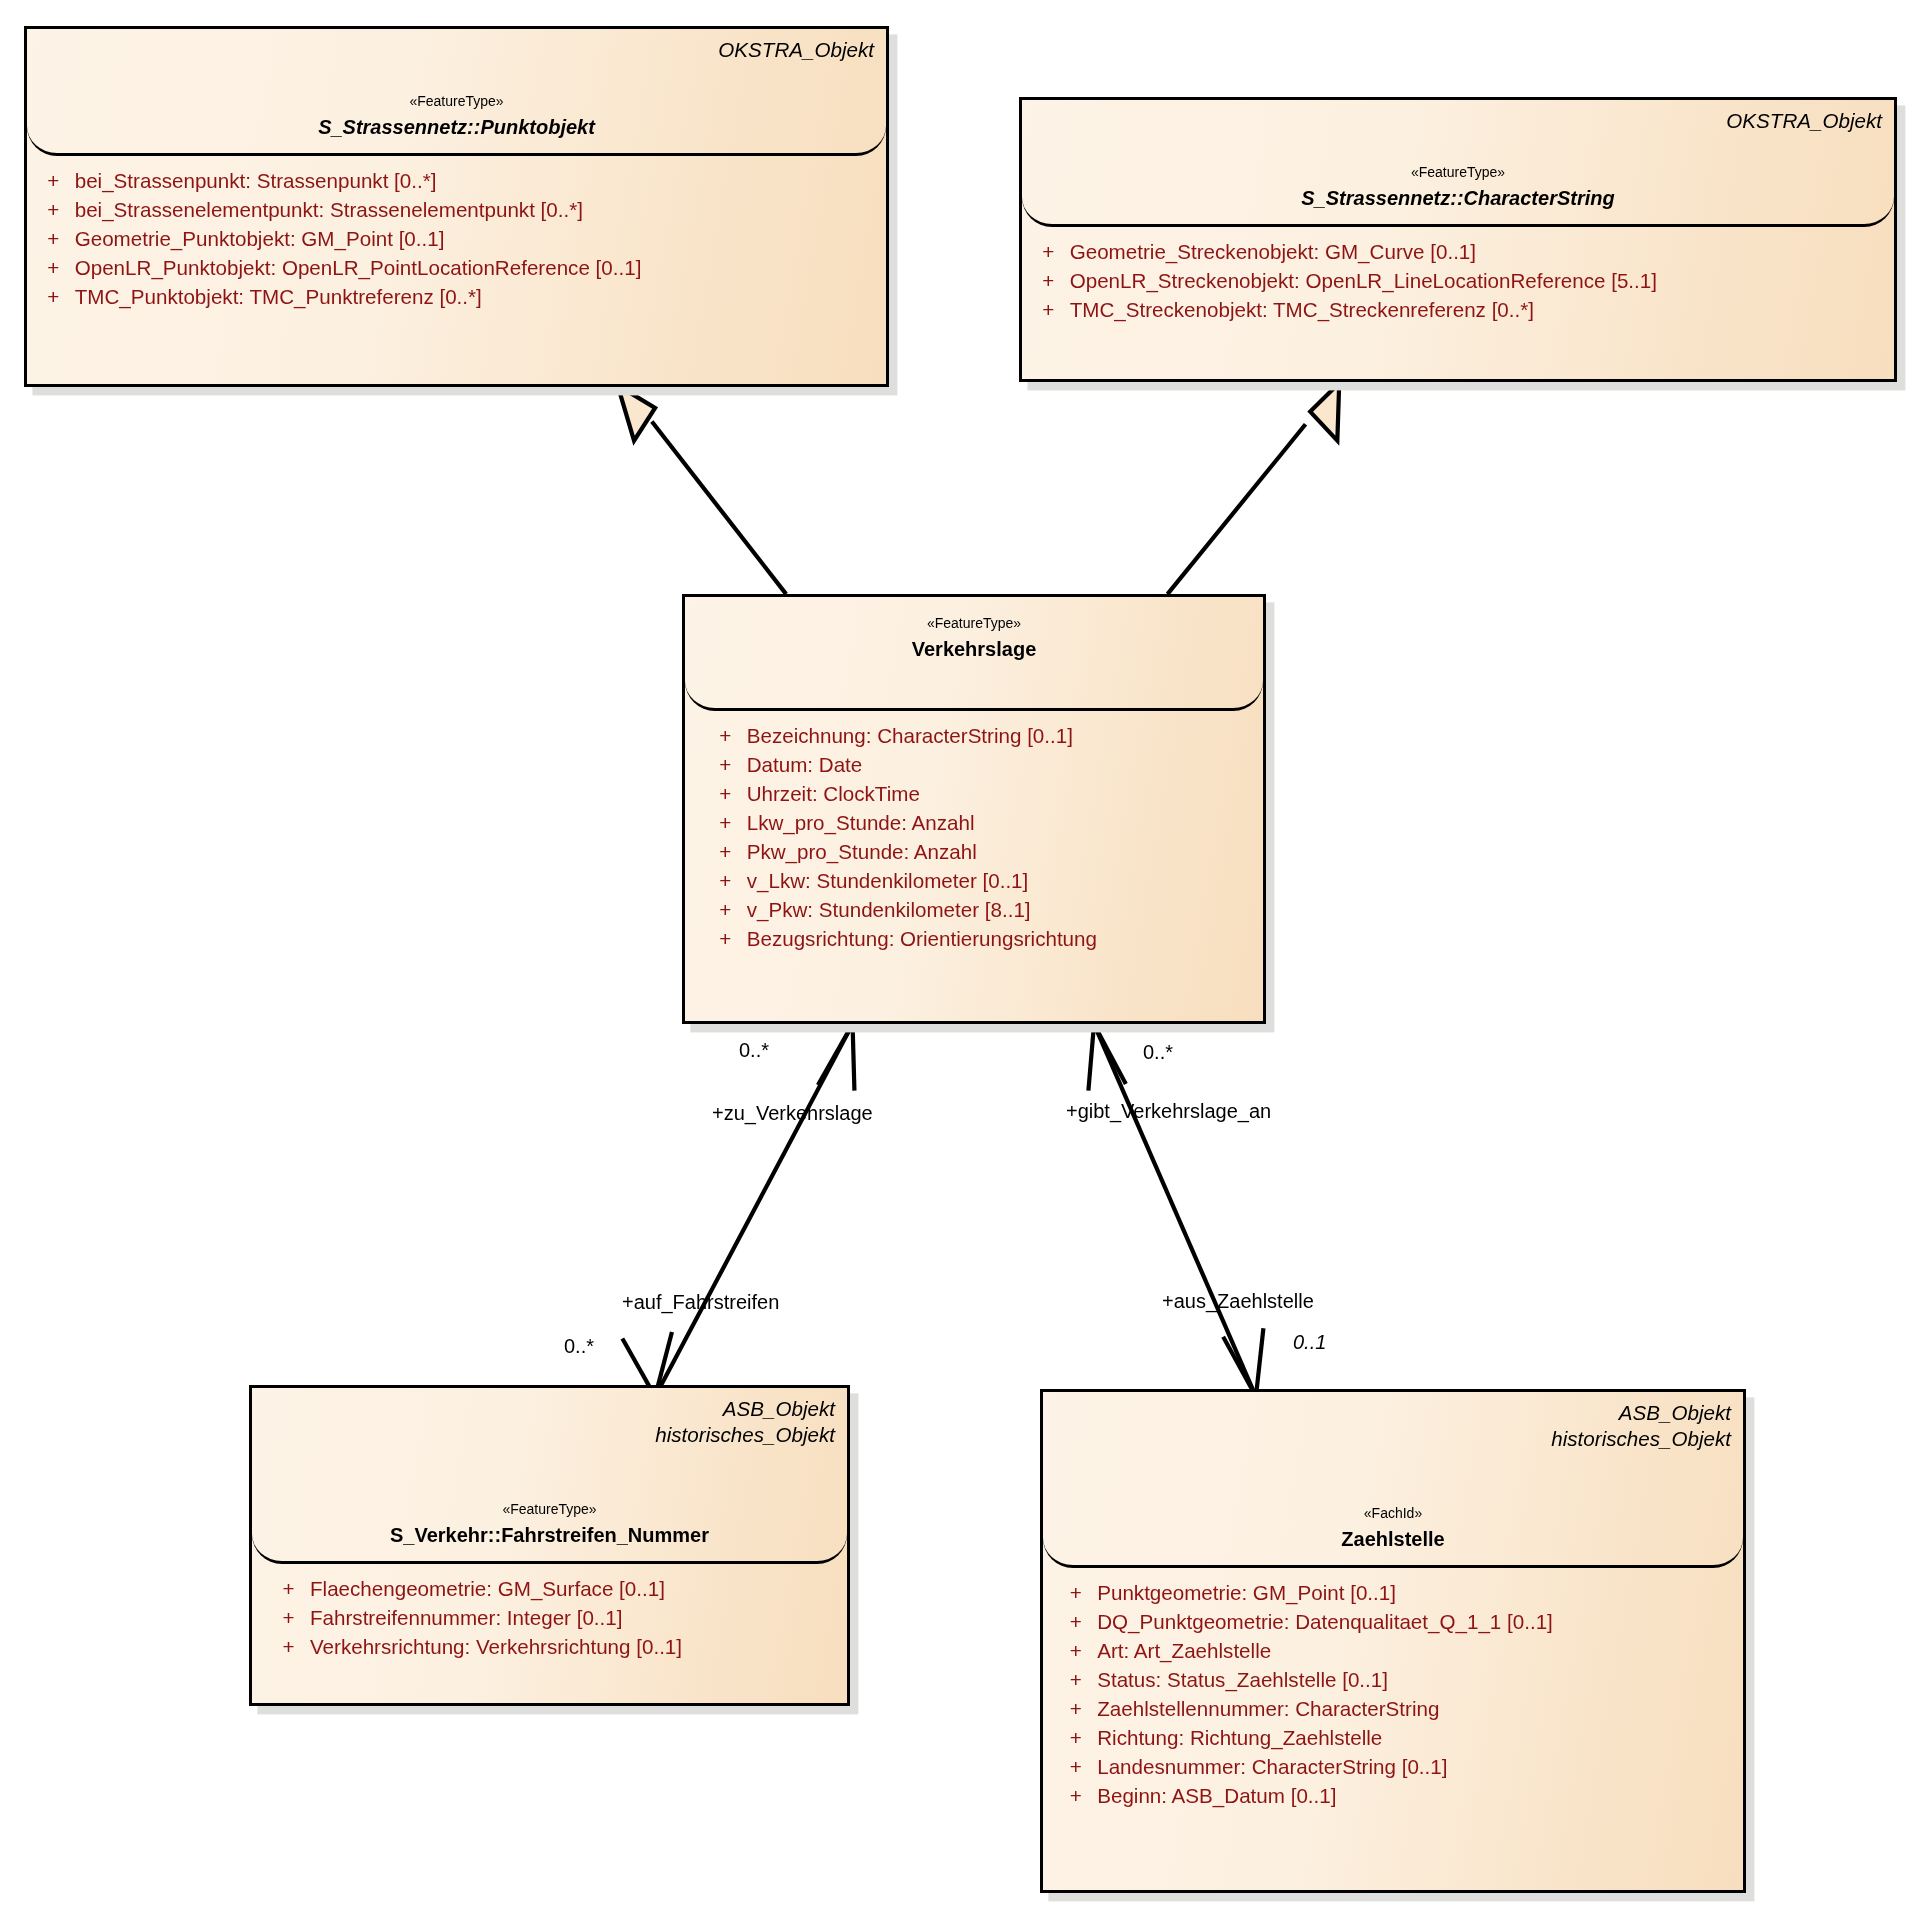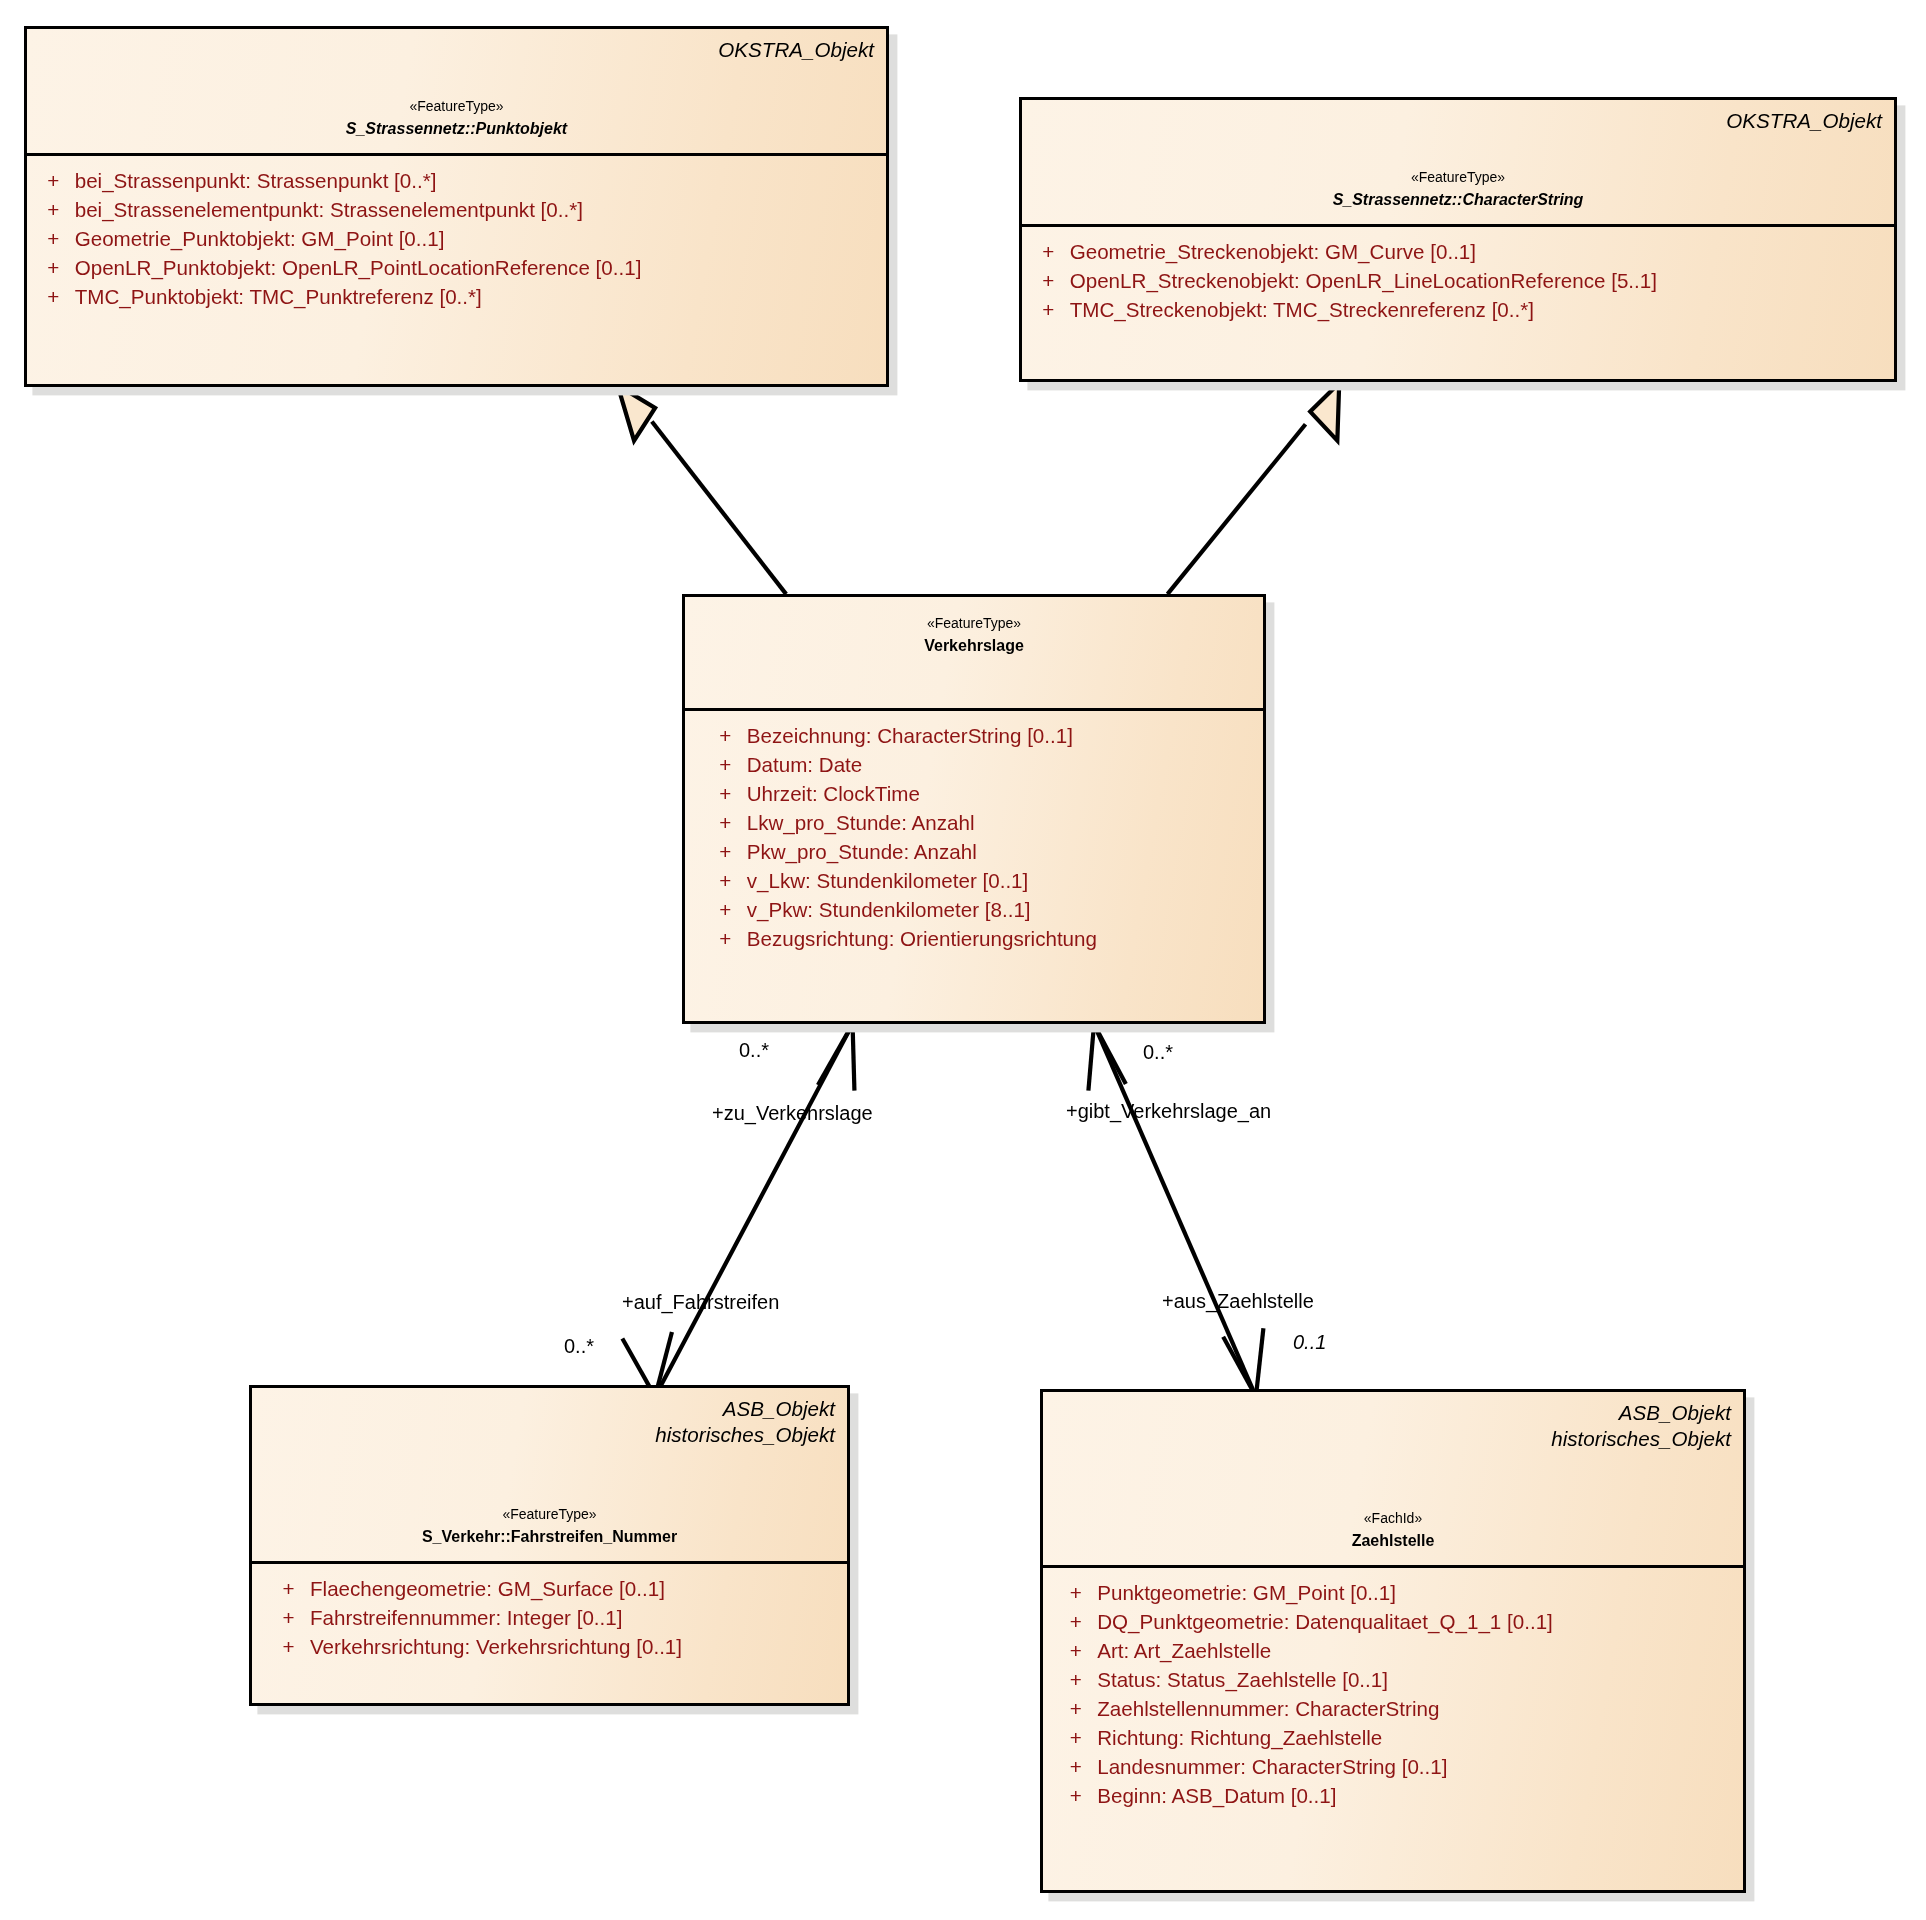--- a/index.html
+++ b/index.html
@@ -36,20 +36,21 @@
     box-shadow: 8.4px 8.4px 0 0 #dededd;
     display: flex;
     flex-direction: column;
   }
   .uml-head {
     box-sizing: border-box;
     border-bottom: 3.3px solid #000000;
     padding: 7.5px 12px 12px 12px;
     display: flex;
     flex-direction: column;
+    border-radius: 30px;
   }
   .tagline-wrap {
     display: flex;
     flex-direction: column;
     align-items: flex-end;
     margin-bottom: 2.8px;
   }
   .tagline {
     font-style: italic;
     font-size: 20.6px;
@@ -62,21 +63,21 @@
     margin-top: auto;
     margin-bottom: 0.9px;
   }
   .stereotype {
     font-size: 14px;
     color: #000000;
     line-height: 1.34;
     white-space: nowrap;
   }
   .classname {
-    font-size: 16px;
+    font-size: 20px;
     font-weight: bold;
     color: #000000;
     line-height: 1.30;
     white-space: nowrap;
     margin-top: 3.7px;
   }
   .classname.italic { font-style: italic; }
 
   .uml-attrs {
     padding: 11.2px 4.7px 9.4px 4.7px;

